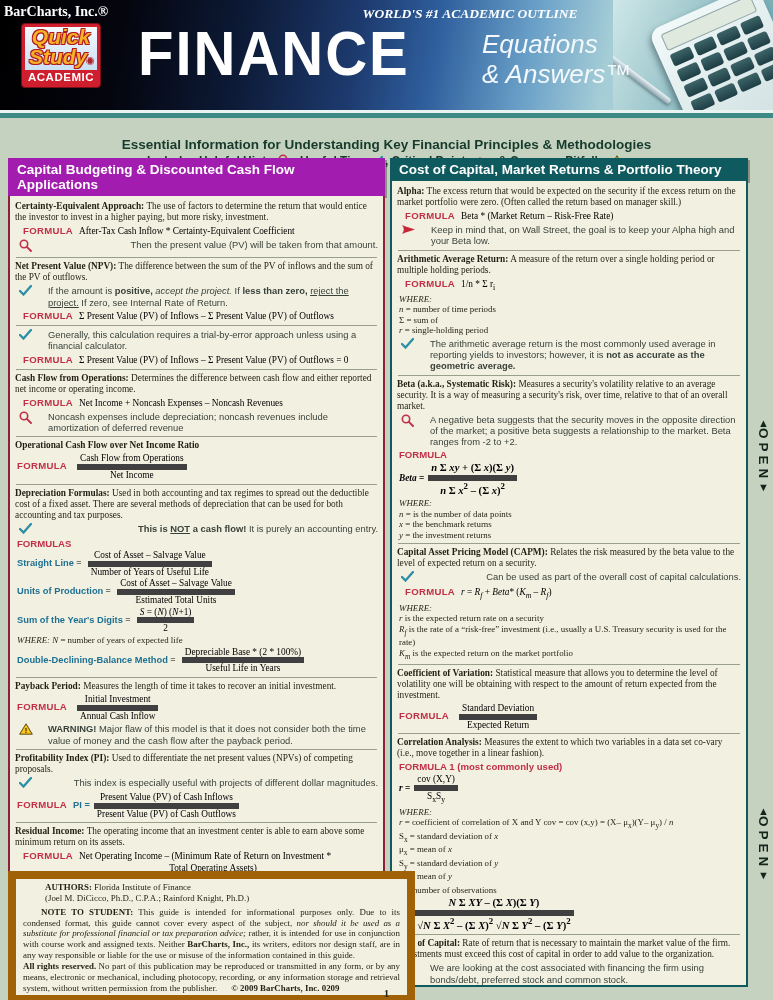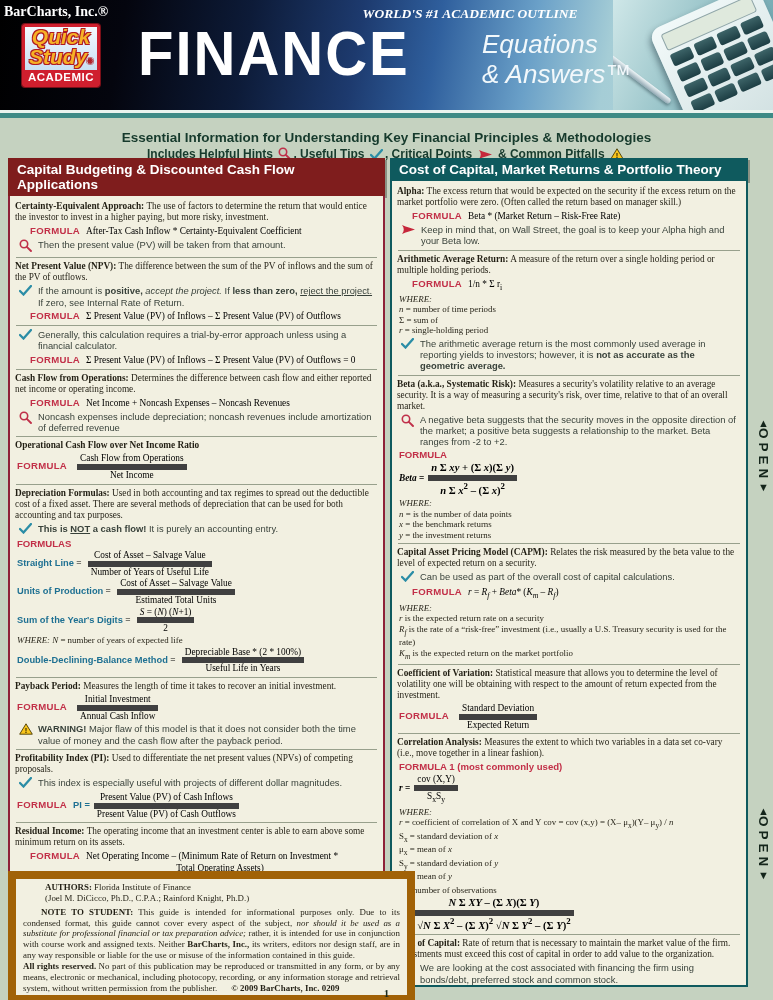--- a/index.html
+++ b/index.html
@@ -31,56 +31,56 @@
   .big-title{position:absolute;left:138px;top:22px;color:#fff;font-family:"Liberation Sans",sans-serif;
     font-weight:bold;font-size:58px;line-height:1;letter-spacing:2px;transform:scaleY(1.08);transform-origin:top;}
   .eq{position:absolute;left:482px;top:30px;color:#f2f8fb;font-family:"Liberation Sans",sans-serif;
     font-style:italic;font-size:26px;line-height:1.15;}
   .stripe1{position:absolute;top:110px;left:0;width:773px;height:3px;background:#eaf3ef;}
   .stripe2{position:absolute;top:113px;left:0;width:773px;height:5px;background:#3e8a86;}
 
   
   .banner{position:absolute;top:118px;left:0;width:773px;height:40px;text-align:center;
     font-family:"Liberation Sans",sans-serif;color:#163a2c;}
-  .banner .l1{font-weight:bold;font-size:13.5px;padding-top:12px;}
+  .banner .l1{font-weight:bold;font-size:13.5px;padding-top:19px;}
   .banner .l2{font-weight:bold;font-size:12px;margin-top:2px;}
   .banner .bicon{display:inline-block;vertical-align:-2px;margin:0 2px;}
 
   
   .col{position:absolute;top:158px;}
   .col-left{left:8px;width:377px;}
   .col-right{left:390px;width:358px;}
   .col-hdr{color:#fff;font-family:"Liberation Sans",sans-serif;font-weight:bold;font-size:13.5px;
     padding:4px 9px;box-shadow:2px 2px 0 rgba(30,30,20,.35);}
-  .col-left .col-hdr{background:#7f1d1d;}
+  .col-left .col-hdr{background:#a21caf;}
   .col-right .col-hdr{background:#0f5a5e;}
   .col-body{background:#f2f0e1;border:2px solid #8e2138;border-top:none;padding:3px 5px;overflow:hidden;}
   .col-left .col-body{height:679px;}
   .col-right .col-body{height:798px;border-color:#0f5a5e;}
 
   .def{font-size:9.3px;line-height:1.18;color:#221f14;margin:2px 0;}
   .def .term{font-weight:bold;}
   .rule{border-top:1px solid #98a08c;margin:3px 1px;}
   .flabel{color:#c23048;font-family:"Liberation Sans",sans-serif;font-weight:bold;font-size:9.6px;
     letter-spacing:.3px;margin-right:6px;}
   .flabel-line{color:#c23048;font-family:"Liberation Sans",sans-serif;font-weight:bold;font-size:9.6px;
     margin:2px 0 1px 2px;}
-  .formula{font-size:9.3px;margin:2px 0 2px 15px;line-height:1.2;}
+  .formula{font-size:9.3px;margin:2px 0 2px 8px;line-height:1.2;}
   .fbody{font-family:"Liberation Serif",serif;}
   .fbody2{text-align:center;margin-left:90px;width:200px;}
   .fracline{font-size:9.3px;margin:2px 0 2px 2px;line-height:1.15;}
   .frac{display:inline-block;text-align:center;vertical-align:middle;margin-left:4px;}
   .frac .num{display:block;border-bottom:6px solid #404040;padding:0 3px;}
   .frac .den{display:block;padding:0 3px;}
   .frac.big{font-size:10.6px;font-weight:bold;}
   .mlead{font-weight:bold;}
   .method{font-size:9.3px;margin:1px 0 1px 2px;line-height:1.15;}
   .mname{color:#1e7092;font-family:"Liberation Sans",sans-serif;font-weight:bold;font-size:9.3px;}
-  .hint{display:flex;gap:5px;margin:2px 0 2px 4px;font-family:"Liberation Sans",sans-serif;
-    font-size:9.4px;line-height:1.2;color:#38413a;align-items:flex-start;}
+  .hint{display:flex;gap:15px;margin:2px 0 2px 4px;font-family:"Liberation Sans",sans-serif;
+    font-size:9.4px;line-height:1.2;color:#38413a;align-items:flex-start;justify-content:space-between;}
   .hint .hicon{flex:0 0 14px;padding-top:0;}
   .where{font-size:8.9px;line-height:1.18;margin:1px 0 1px 2px;color:#221f14;}
 
   
   .footer{position:absolute;left:8px;top:871px;width:377px;height:110px;background:#f2f0e1;
     border:8px solid #a16207;padding:3px 7px;font-size:8.9px;line-height:1.22;color:#221f14;overflow:hidden;}
   .footer .authors{margin-left:22px;}
   .footer b{font-weight:bold;}
   .footer .note,.footer .rights{text-align:justify;}
   .footer .note{text-indent:18px;margin-top:3px;}

